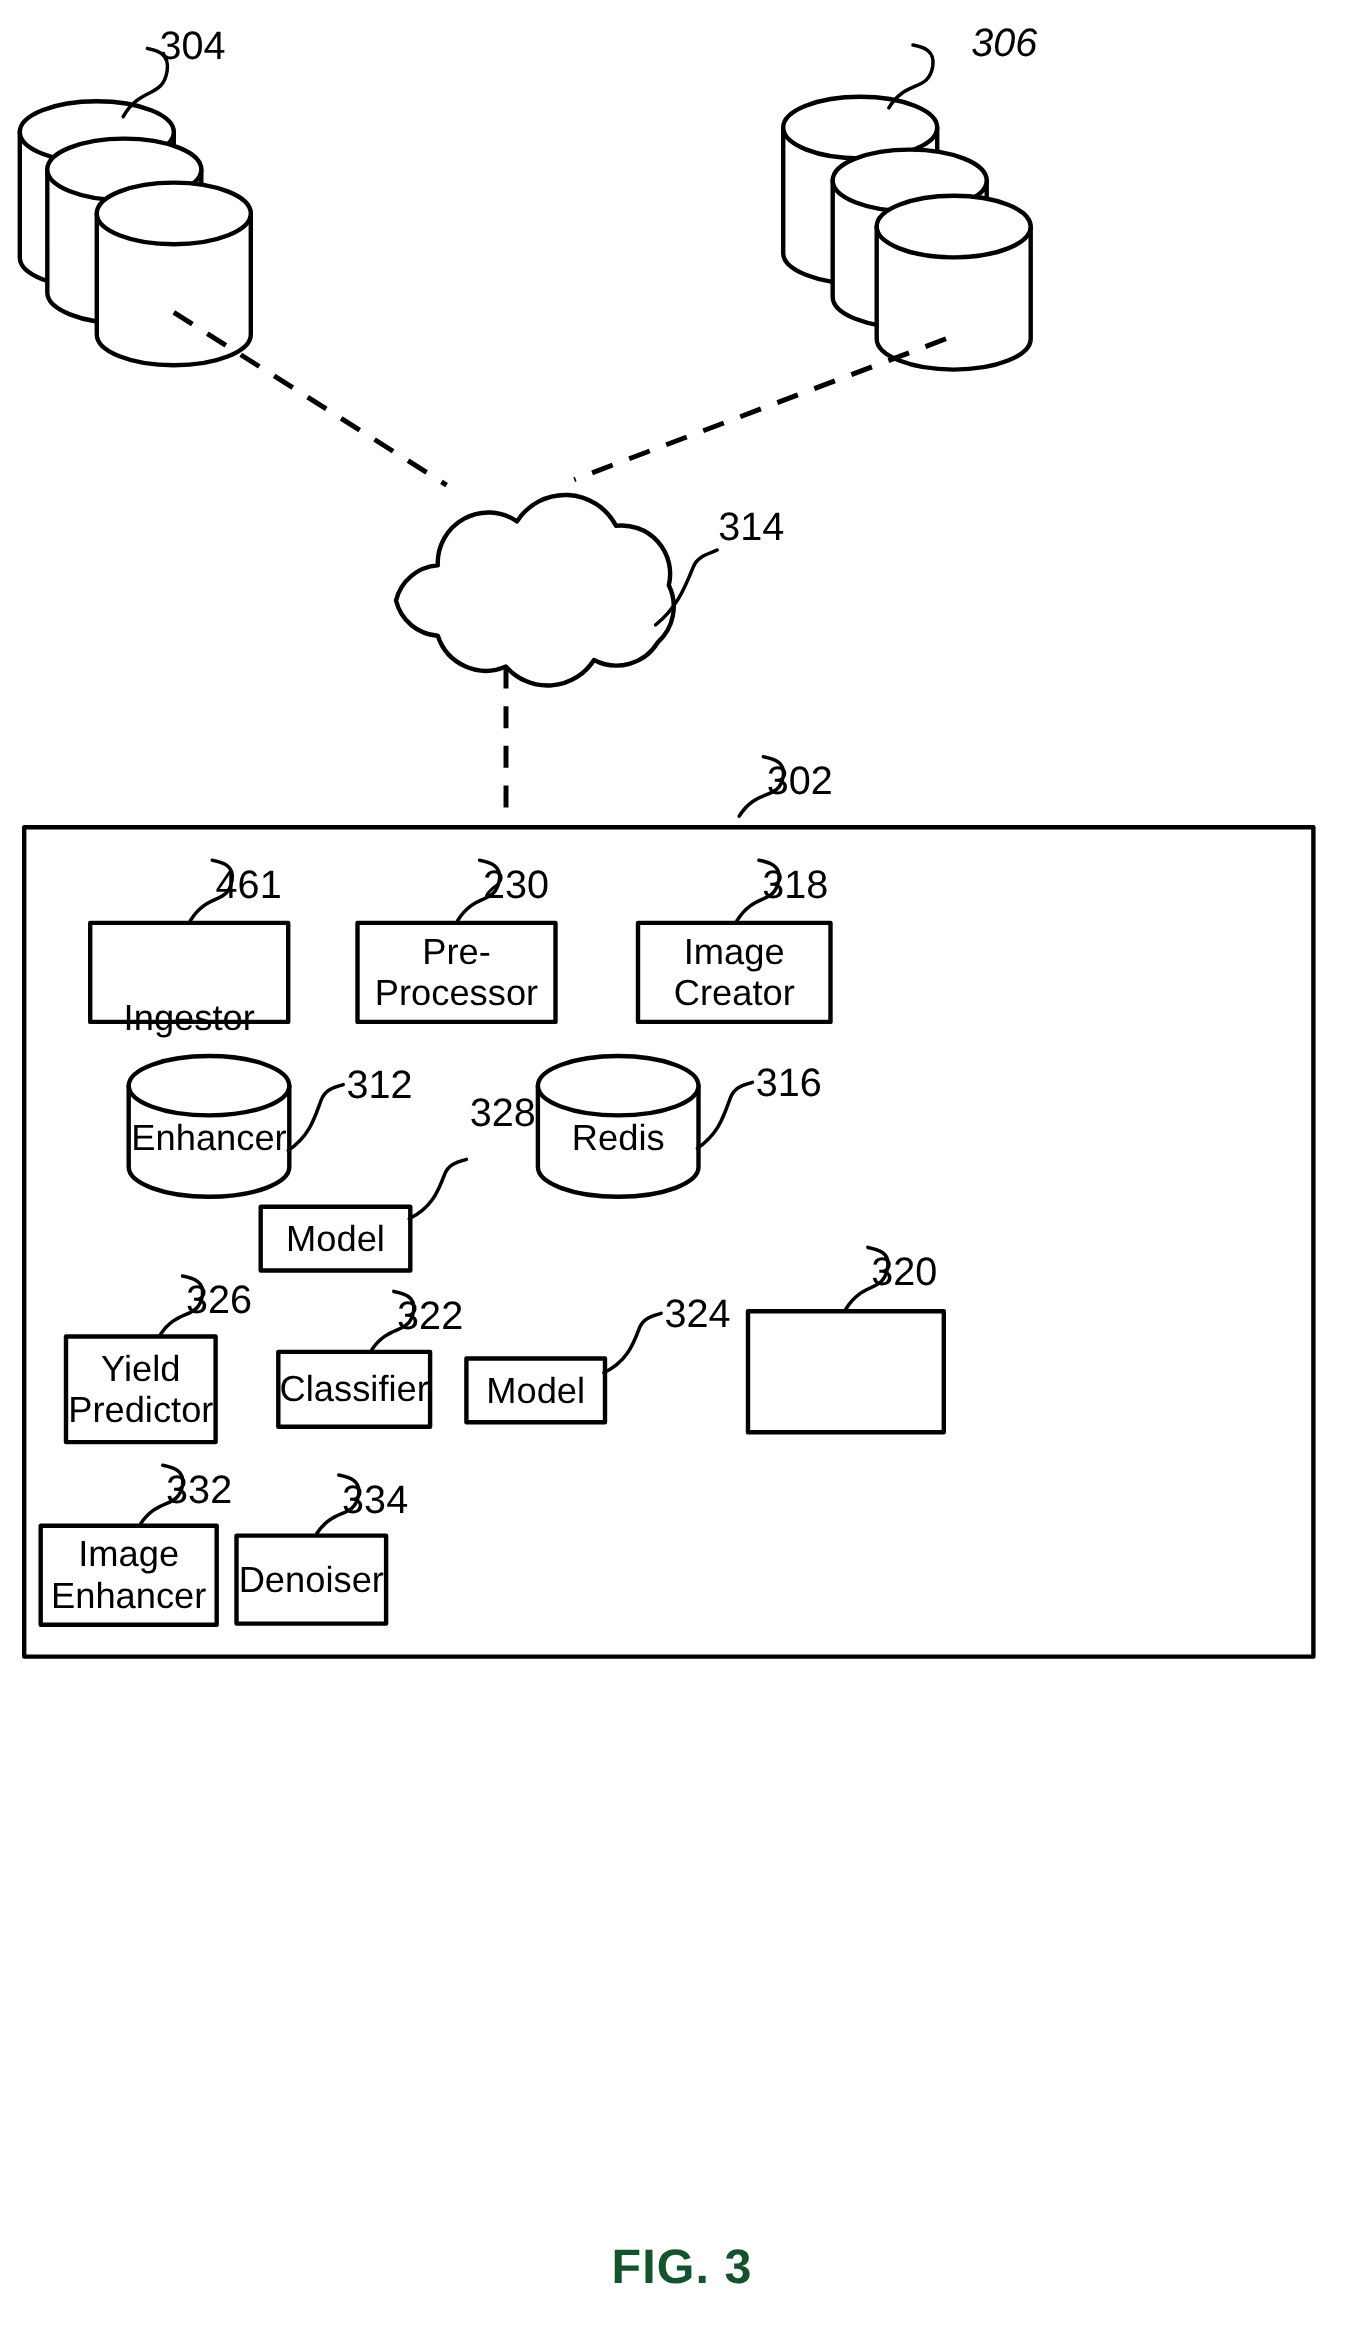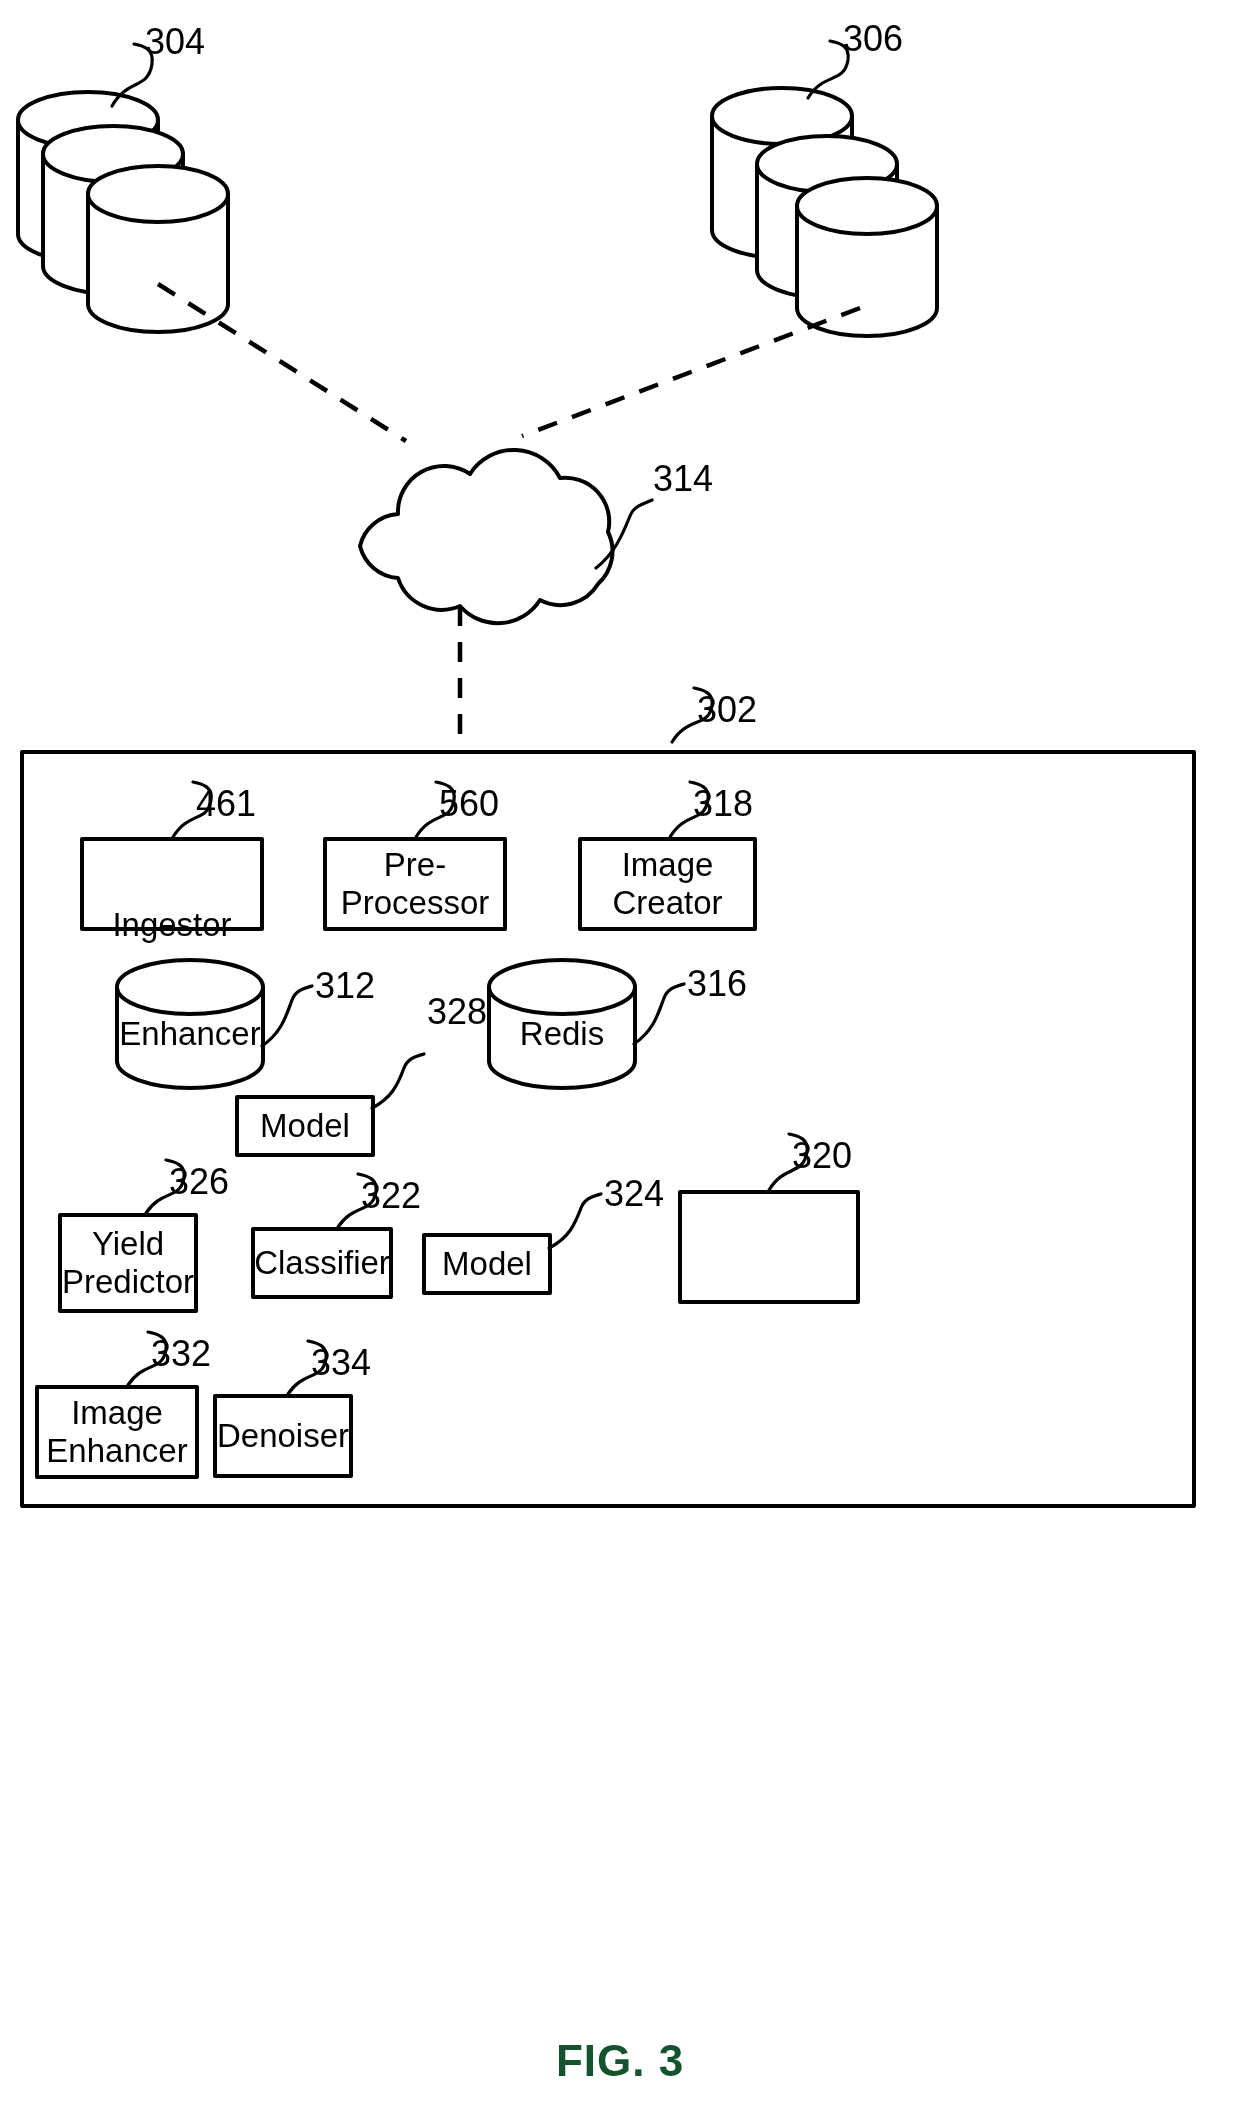--- a/index.html
+++ b/index.html
@@ -168,29 +168,29 @@
     <rect class="shape-fill" x="37" y="1371" width="160" height="90"></rect>
     <path class="stroke-thin" d="M 128 1369 C 144 1345 162 1356 166 1334 C 168 1321 158 1318 148 1316"></path>
 
     <rect class="shape-fill" x="215" y="1380" width="136" height="80"></rect>
     <path class="stroke-thin" d="M 288 1378 C 304 1354 322 1365 326 1343 C 328 1330 318 1327 308 1325"></path>
 
   </svg>
 
   <div class="ref-num" style="left:145px; top:8px;">304</div>
 
-  <div class="ref-num" style="left:843px; top:5px;">306</div>
+  <div class="ref-num" style="left:883px; top:5px;font-style:italic;">306</div>
 
   <div class="ref-num" style="left:653px; top:445px;">314</div>
 
   <div class="ref-num" style="left:697px; top:676px;">302</div>
 
   <div class="ref-num" style="left:196px; top:770px;">461</div>
 
-  <div class="ref-num" style="left:439px; top:770px;">560</div>
+  <div class="ref-num" style="left:439px; top:770px;">230</div>
 
   <div class="ref-num" style="left:693px; top:770px;">318</div>
 
   <div class="ref-num" style="left:315px; top:952px;">312</div>
 
   <div class="ref-num" style="left:687px; top:950px;">316</div>
 
   <div class="ref-num" style="left:427px; top:978px;">328</div>
 
   <div class="ref-num" style="left:169px; top:1148px;">326</div>

